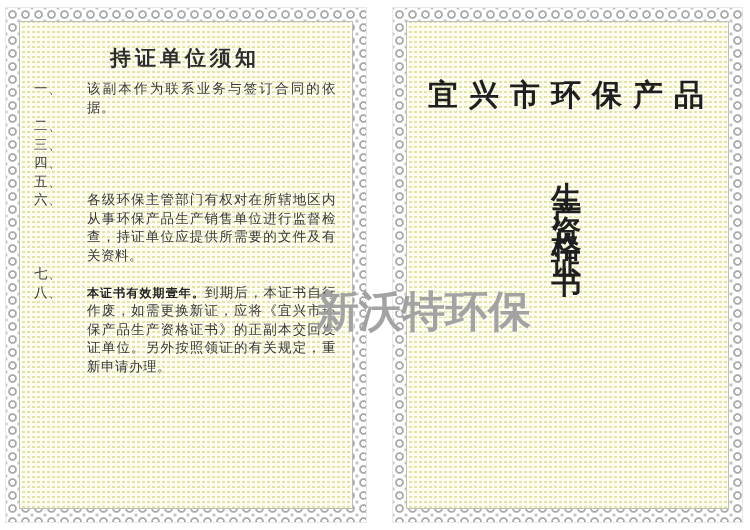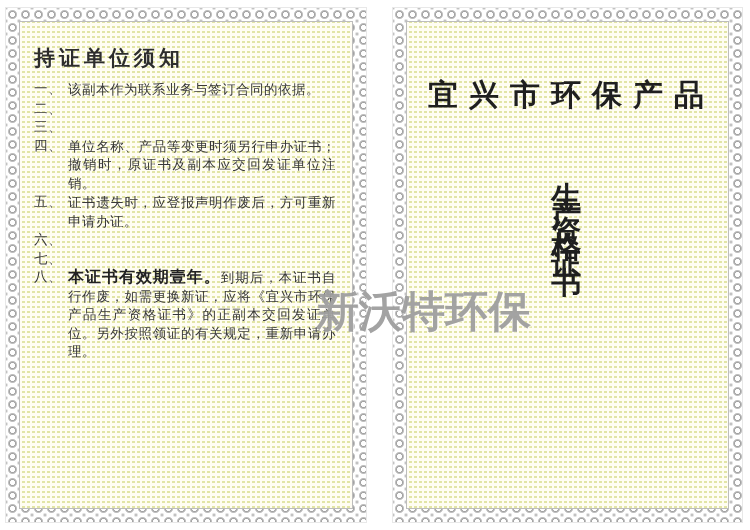--- a/index.html
+++ b/index.html
@@ -31,39 +31,40 @@
     border: 1px solid #bdbdbd;
     background-color: #fffdf2;
     background-image:
       repeating-linear-gradient(90deg, #fffdf2 0 1.7px, rgba(255,253,242,0) 1.7px 5px),
       repeating-linear-gradient(0deg, #e2e5a6 0 2.2px, rgba(255,253,242,0) 2.2px 5px);
   }
   
   .notice-inner { padding: 10px 16px 0 14px; box-sizing: border-box; }
   .notice-title {
     margin: 12px 0 8px 0;
+    text-align: center;
     font-family: "Liberation Sans", sans-serif;
     font-size: 21px;
     font-weight: 700;
     letter-spacing: 4px;
     color: #2d2d2d;
   }
   .notice-list {
     font-size: 13.5px;
     line-height: 18.5px;
     letter-spacing: 0.5px;
     color: #383838;
   }
   .notice-item { display: flex; }
   .item-num { flex: 0 0 34px; color: #383838; }
-  .item-txt { flex: 1; text-align: justify; }
+  .item-txt { flex: 1; text-align: justify; margin-left: 19px; }
   .item-lead {
     font-family: "Liberation Sans", sans-serif;
     font-weight: 700;
-    font-size: 16px;
+    font-size: 12px;
     color: #222222;
   }
   
   .cover-region {
     position: absolute;
     top: 53px; left: 0; right: 0;
     text-align: center;
     font-size: 30px;
     font-weight: 700;
     letter-spacing: 11px;
@@ -116,30 +117,29 @@
         <div class="notice-item">
           <span class="item-num">二、</span>
         </div>
 
         <div class="notice-item">
           <span class="item-num">三、</span>
         </div>
 
         <div class="notice-item">
           <span class="item-num">四、</span>
-          <span class="item-txt"><b class="item-lead"></b><span>单位名称、产品等变更时须另行申办证书；撤销时，原证书及副本应交回发证单位注销。</span></span>
         </div>
 
         <div class="notice-item">
           <span class="item-num">五、</span>
-          <span class="item-txt"><b class="item-lead"></b><span>证书遗失时，应登报声明作废后，方可重新申请办证。</span></span>
         </div>
 
         <div class="notice-item">
           <span class="item-num">六、</span>
+          <span class="item-txt"><b class="item-lead"></b><span>各级环保主管部门有权对在所辖地区内从事环保产品生产销售单位进行监督检查，持证单位应提供所需要的文件及有关资料。</span></span>
         </div>
 
         <div class="notice-item">
           <span class="item-num">七、</span>
         </div>
 
         <div class="notice-item">
           <span class="item-num">八、</span>
           <span class="item-txt"><b class="item-lead">本证书有效期壹年。</b><span>到期后，本证书自行作废，如需更换新证，应将《宜兴市环保产品生产资格证书》的正副本交回发证单位。另外按照领证的有关规定，重新申请办理。</span></span>
         </div>

